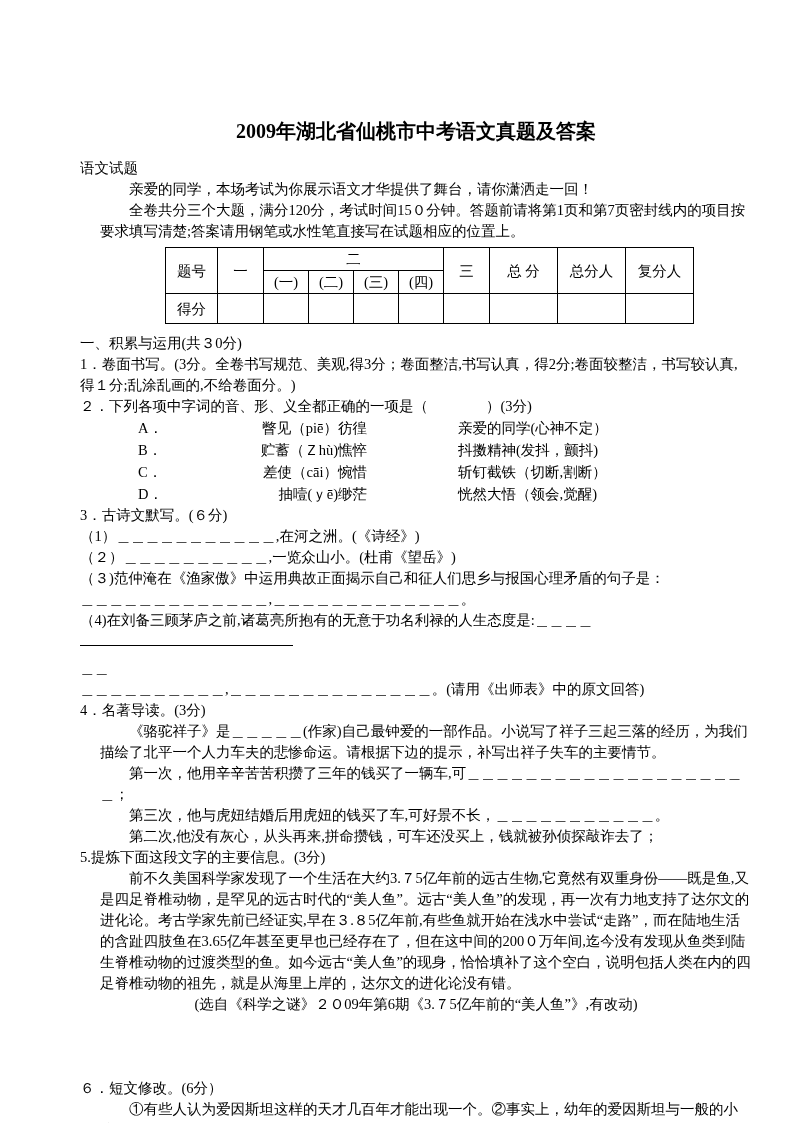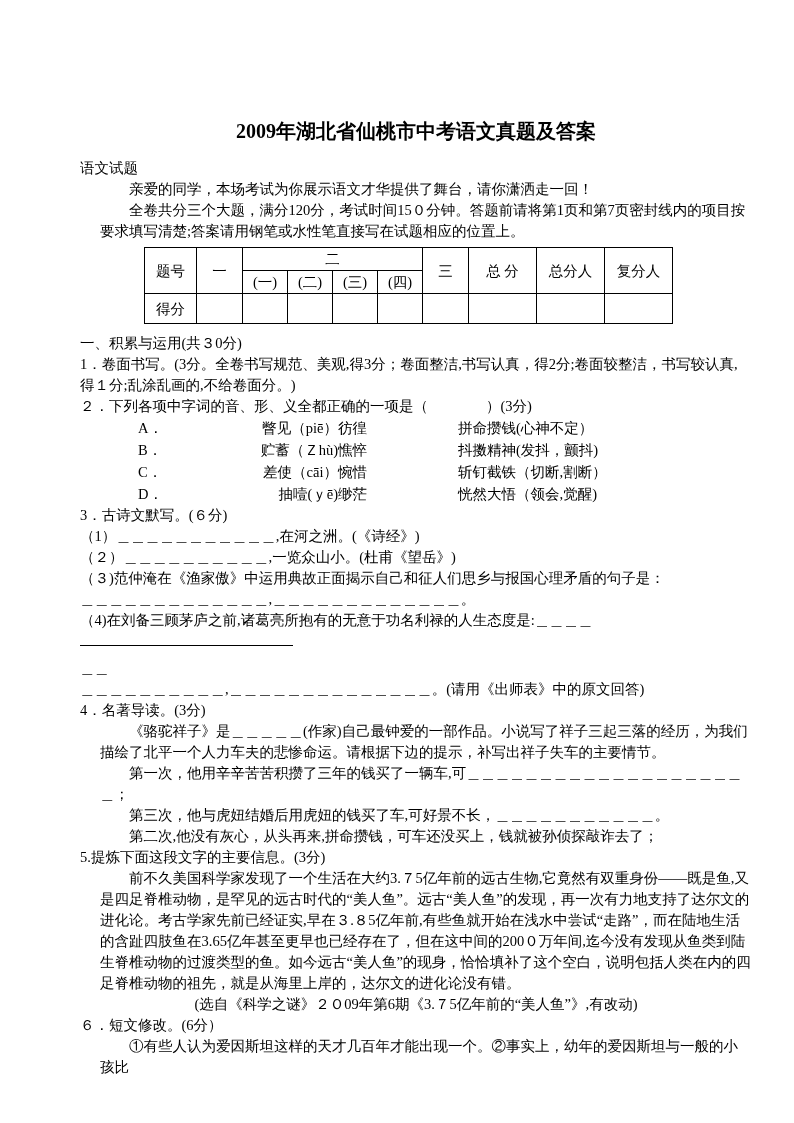--- a/index.html
+++ b/index.html
@@ -26,21 +26,21 @@
     font-size: 20px;
     line-height: 26px;
     font-weight: bold;
     text-align: center;
     margin: 0 0 14px 0;
   }
   p { margin: 0; }
   .indent { text-indent: 2em; margin-left: 20px; }
   .score-table {
     border-collapse: collapse;
-    margin: 5px 0 9px 64px;
+    margin: 5px 0 9px 85px;
     table-layout: fixed;
   }
   .score-table td {
     border: 1px solid #000;
     text-align: center;
     vertical-align: middle;
     padding: 0;
     font-size: 14.5px;
     line-height: 18px;
     height: 22px;
@@ -54,21 +54,21 @@
   .opt-w3 { flex: 1; }
   .rule {
     display: inline-block;
     width: 213px;
     height: 14px;
     border-bottom: 1px solid #000;
     vertical-align: baseline;
   }
   .blank-short { margin-top: 6px; }
   .src-line { text-align: center; }
-  .q6-stem { }
+  .q6-stem { margin-top: 63px; }
 </style>
 </head>
 <body>
 
 <div class="page">
   <div class="content">
 
     <h1 class="doc-title">2009年湖北省仙桃市中考语文真题及答案</h1>
 
     <p>语文试题</p>
@@ -120,21 +120,21 @@
       </table>
 
     <p>一、积累与运用(共３0分)</p>
     <p>1．卷面书写。(3分。全卷书写规范、美观,得3分；卷面整洁,书写认真，得2分;卷面较整洁，书写较认真,得１分;乱涂乱画的,不给卷面分。)</p>
     <p>２．下列各项中字词的音、形、义全都正确的一项是（　　　　）(3分)</p>
 
     <div class="opt-row">
       <span class="opt-label">A．</span>
       <span class="opt-w1">瞥见（piē）</span>
       <span class="opt-w2">彷徨</span>
-      <span class="opt-w3">拼命攒钱(心神不定）</span>
+      <span class="opt-w3">亲爱的同学(心神不定）</span>
     </div>
     <div class="opt-row">
       <span class="opt-label">B．</span>
       <span class="opt-w1">贮蓄（Ｚhù)</span>
       <span class="opt-w2">憔悴</span>
       <span class="opt-w3">抖擞精神(发抖，颤抖)</span>
     </div>
     <div class="opt-row">
       <span class="opt-label">C．</span>
       <span class="opt-w1">差使（cāi）</span>

